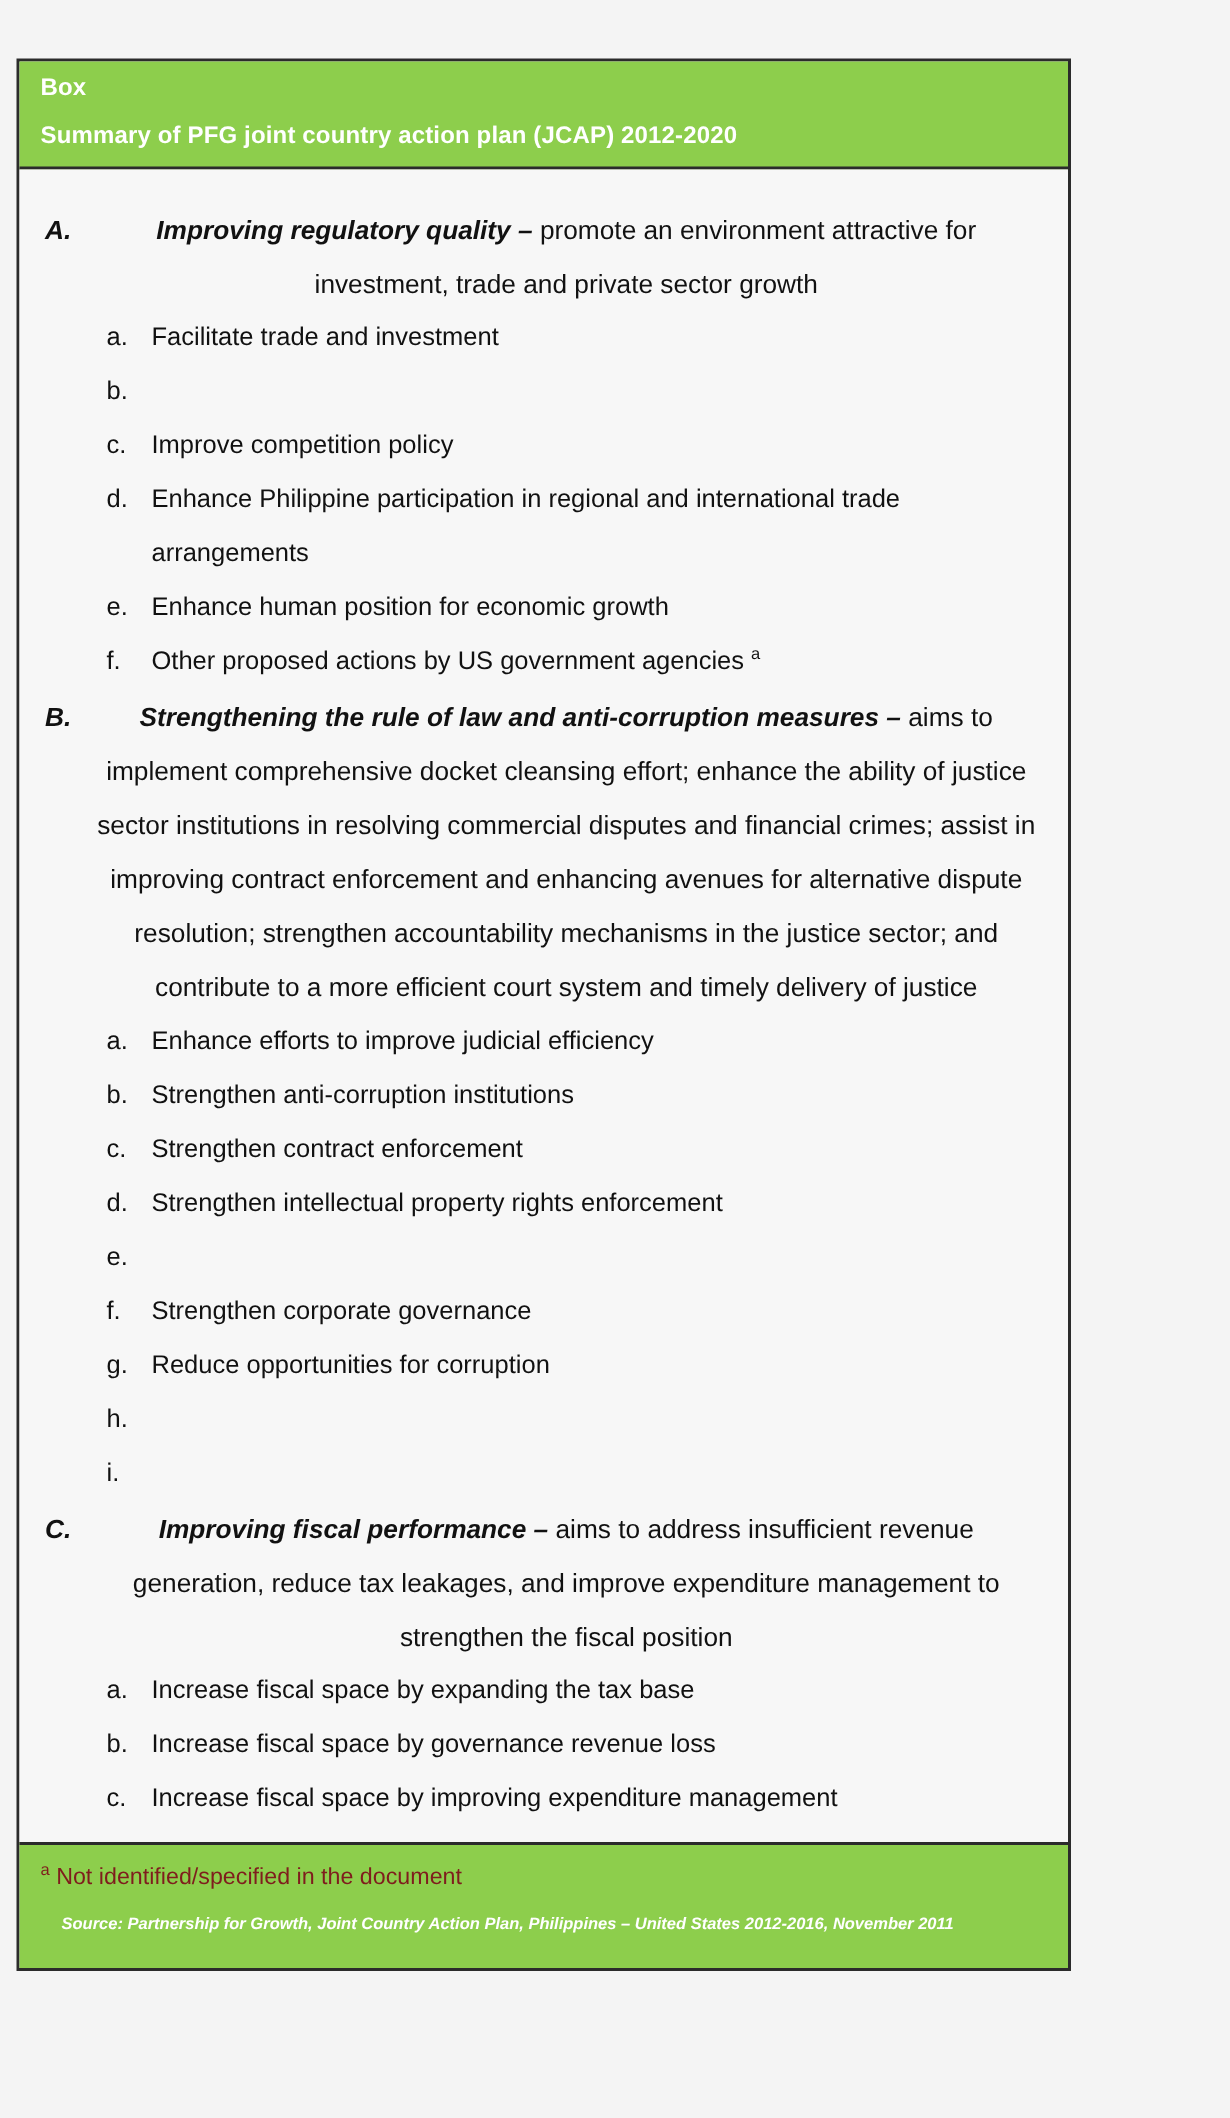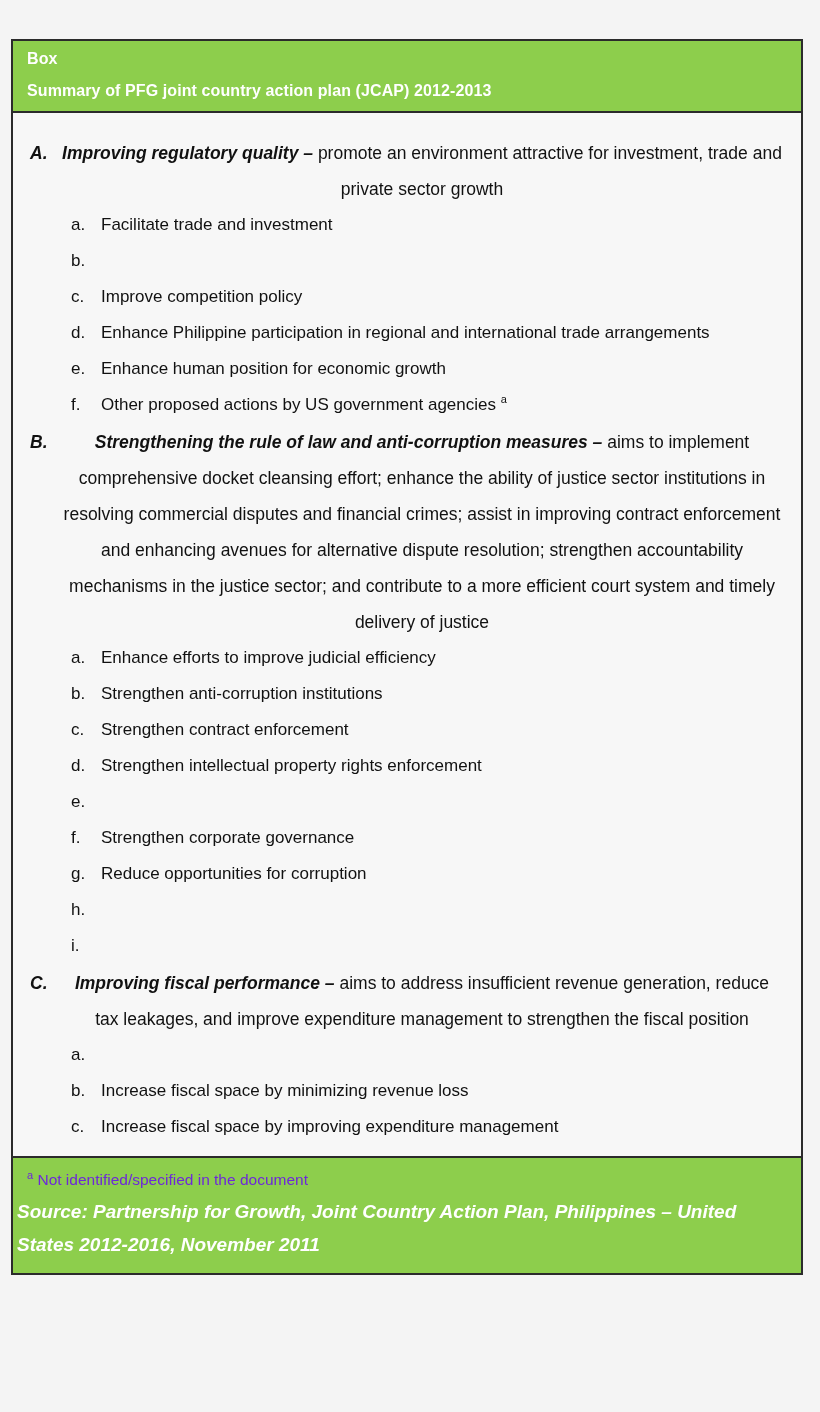--- a/index.html
+++ b/index.html
@@ -19,21 +19,21 @@
     width: 820px;
     height: 1412px;
     background: #f4f4f4;
     box-sizing: border-box;
   }
 
   .box {
     position: absolute;
     left: 11px;
     top: 39px;
-    width: 792px;
+    width: 703px;
     border: 2px solid #2b2b2b;
     box-sizing: border-box;
     background: #f7f7f7;
   }
 
   
   .box-header {
     background: #8dce4c;
     border-bottom: 2px solid #2b2b2b;
     padding: 9px 0 11px 0;
@@ -112,44 +112,44 @@
   }
 
   
   .box-footer {
     background: #8dce4c;
     border-top: 2px solid #2b2b2b;
     padding: 7px 0 12px 0;
     box-sizing: border-box;
   }
   .footnote {
-    color: #6d28d9;
+    color: #7f1d1d;
     font-size: 15.5px;
     line-height: 30px;
     padding: 0 14px;
   }
   .source {
     color: #ffffff;
-    font-size: 19px;
+    font-size: 11px;
     font-weight: bold;
     font-style: italic;
     line-height: 33px;
-    padding: 0 4px;
+    padding: 0 28px;
   }
 </style>
 </head>
 <body>
 
 <div class="page">
 
   <div class="box">
 
     <div class="box-header">
       <div class="hdr-line hdr-kicker">Box</div>
-      <div class="hdr-line">Summary of PFG joint country action plan (JCAP) 2012-2013</div>
+      <div class="hdr-line">Summary of PFG joint country action plan (JCAP) 2012-2020</div>
     </div>
 
     <div class="box-body">
       <div id="sections-host">
           <div class="section">
             <div class="lvl1">
               <span class="lvl1-marker">A.</span>
               <span class="lvl1-text"><span class="lead">Improving regulatory quality</span><span class="lead"> – </span><span>promote an environment attractive for investment, trade and private sector growth</span></span>
             </div>
             <div class="lvl2">
@@ -215,24 +215,25 @@
               <span class="lvl2-marker">i.</span>
             </div>
           </div>
           <div class="section">
             <div class="lvl1">
               <span class="lvl1-marker">C.</span>
               <span class="lvl1-text"><span class="lead">Improving fiscal performance</span><span class="lead"> – </span><span>aims to address insufficient revenue generation, reduce tax leakages, and improve expenditure management to strengthen the fiscal position</span></span>
             </div>
             <div class="lvl2">
               <span class="lvl2-marker">a.</span>
+              <span class="lvl2-text"><span>Increase fiscal space by expanding the tax base</span></span>
             </div>
             <div class="lvl2">
               <span class="lvl2-marker">b.</span>
-              <span class="lvl2-text"><span>Increase fiscal space by minimizing revenue loss</span></span>
+              <span class="lvl2-text"><span>Increase fiscal space by governance revenue loss</span></span>
             </div>
             <div class="lvl2">
               <span class="lvl2-marker">c.</span>
               <span class="lvl2-text"><span>Increase fiscal space by improving expenditure management</span></span>
             </div>
           </div>
         </div>
     </div>
 
     <div class="box-footer">

